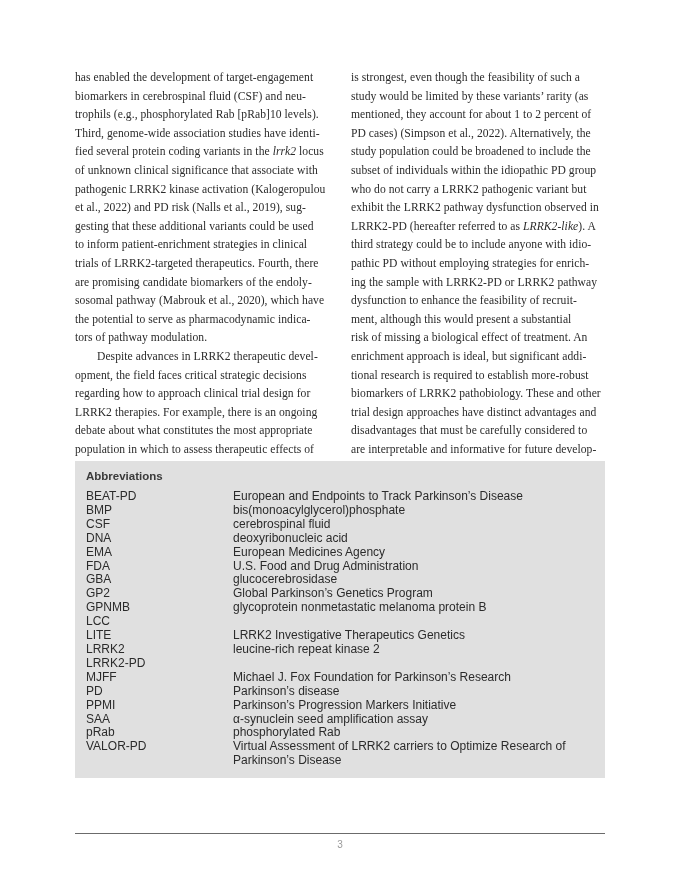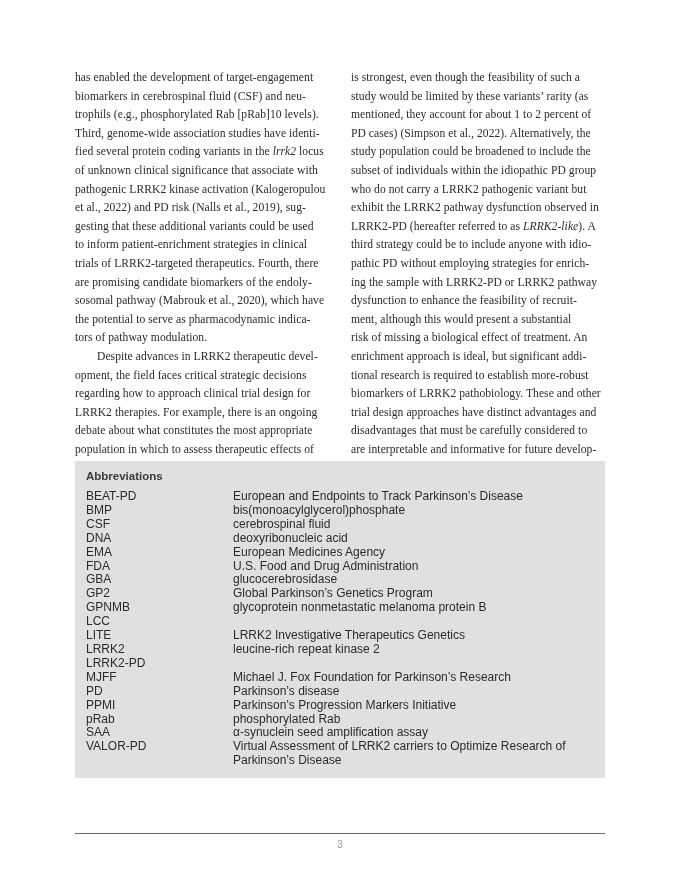--- a/index.html
+++ b/index.html
@@ -161,26 +161,26 @@
         </div>
         <div class="abbr-row">
           <div class="abbr-term">PD</div>
           <div class="abbr-def"><span>Parkinson’s disease</span></div>
         </div>
         <div class="abbr-row">
           <div class="abbr-term">PPMI</div>
           <div class="abbr-def"><span>Parkinson’s Progression Markers Initiative</span></div>
         </div>
         <div class="abbr-row">
+          <div class="abbr-term">SAA</div>
+          <div class="abbr-def"><span>α-synuclein seed amplification assay</span></div>
+        </div>
+        <div class="abbr-row">
           <div class="abbr-term">pRab</div>
           <div class="abbr-def"><span>phosphorylated Rab</span></div>
-        </div>
-        <div class="abbr-row">
-          <div class="abbr-term">SAA</div>
-          <div class="abbr-def"><span>α-synuclein seed amplification assay</span></div>
         </div>
         <div class="abbr-row">
           <div class="abbr-term">VALOR-PD</div>
           <div class="abbr-def"><span>Virtual Assessment of LRRK2 carriers to Optimize Research of Parkinson’s Disease</span></div>
         </div>
       </div>
   </div>
 
   <div class="rule"></div>
   <div class="page-number">3</div>

